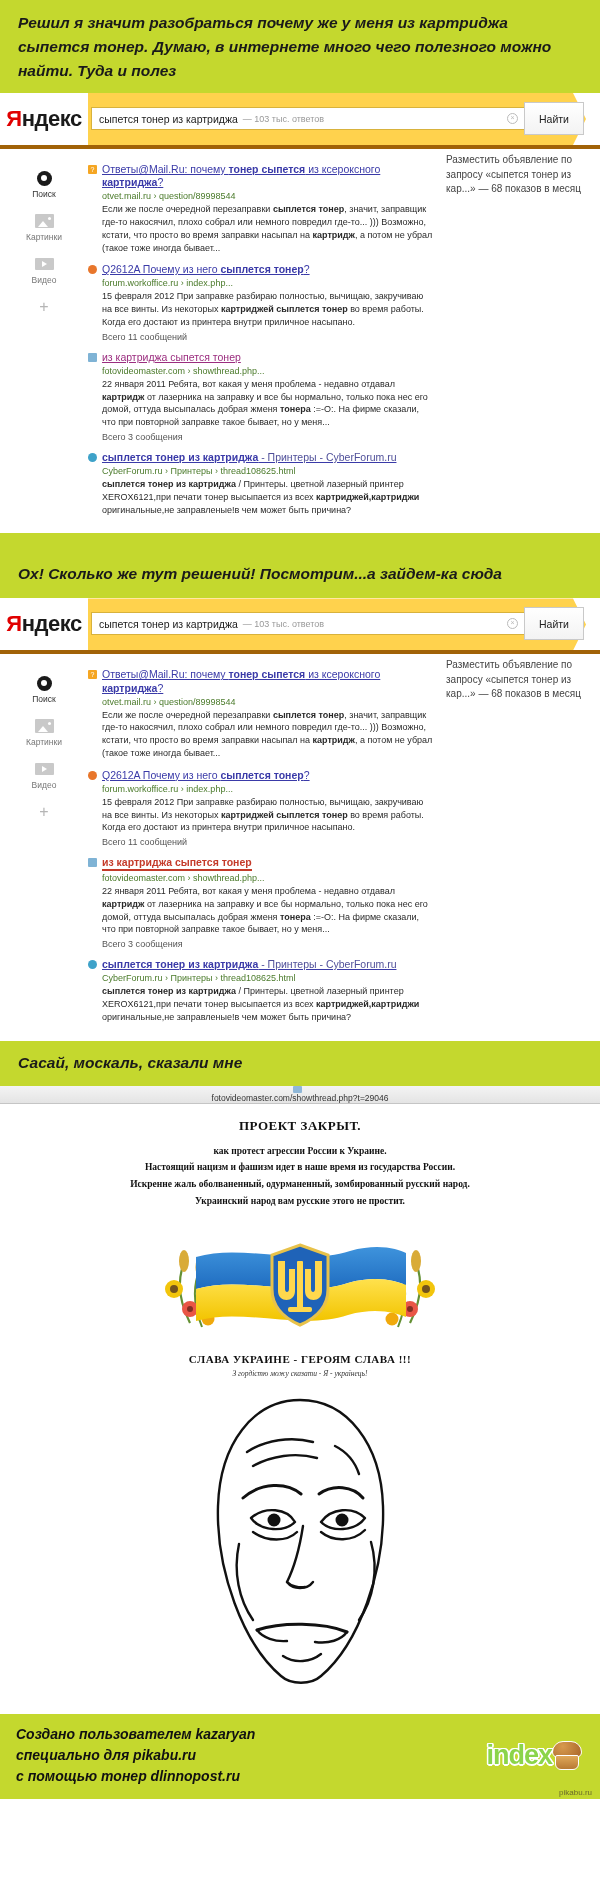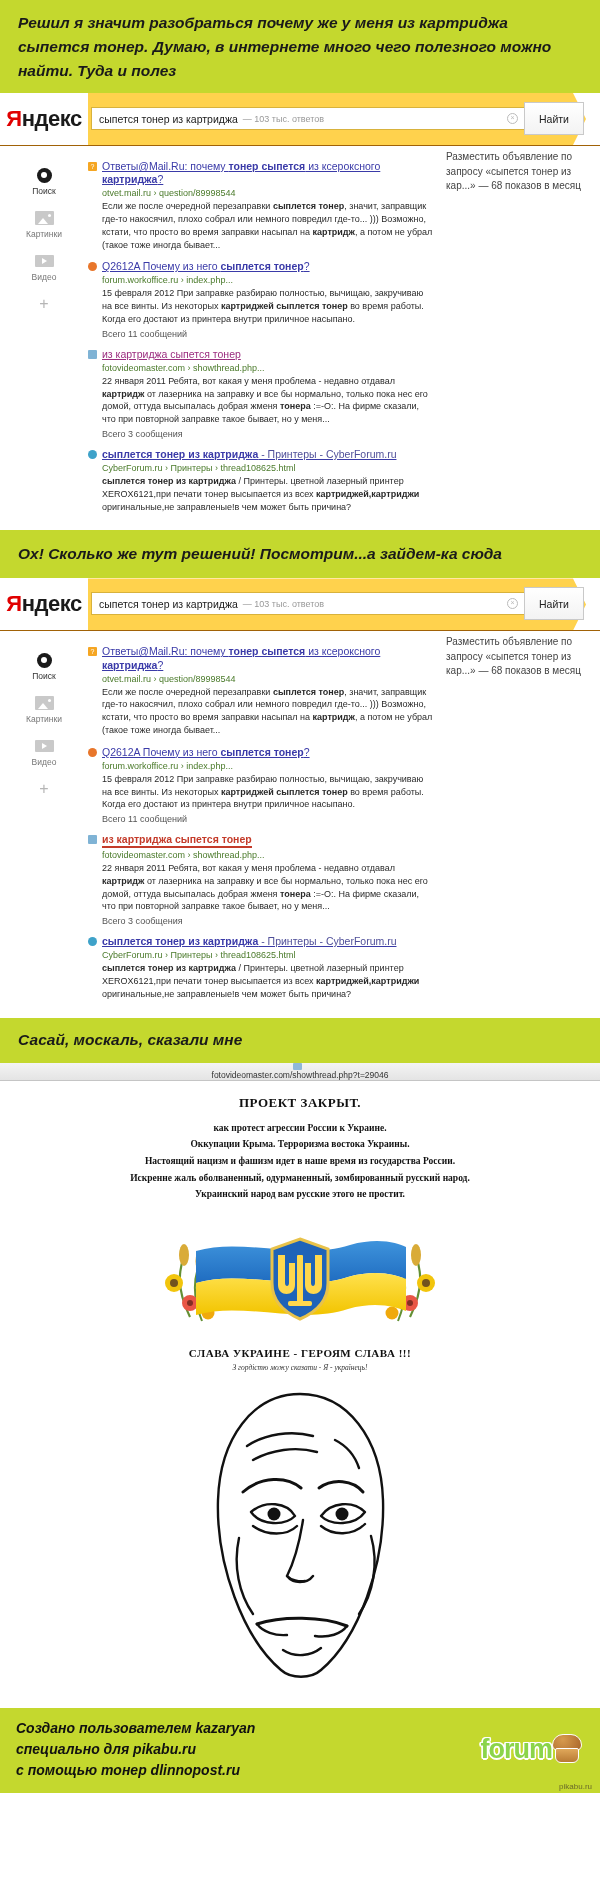--- a/index.html
+++ b/index.html
@@ -16,29 +16,29 @@
     background:#c4d82e;
     color:#1a1a1a;
     font-style:italic;
     font-weight:bold;
     font-size:15.5px;
     line-height:1.55;
     padding:11px 18px 12px 18px;
     box-sizing:border-box;
   }
   .caption.c1{padding-bottom:10px;}
-  .caption.c2{padding:12px 18px 12px 18px;}
+  .caption.c2{padding:29px 18px 12px 18px;}
   .caption.c3{padding:10px 18px 11px 18px;}
 
   
   .serp{background:#fff;position:relative;}
   .serp-top{
     display:flex;align-items:center;
     padding:6px 0 7px 0;
-    border-bottom:1px solid #a16207;
+    border-bottom:4px solid #a16207;
     background:#fff;
   }
   .ya-logo{
     width:88px;flex:0 0 88px;text-align:center;
     font-size:22px;font-weight:bold;letter-spacing:-0.5px;
     color:#1a1a1a;line-height:1;
     font-family:"Liberation Sans", sans-serif;
   }
   .ya-logo .ya-red{color:#e00000;}
   .searchwrap{position:relative;display:flex;align-items:center;flex:1;padding-right:16px;}
@@ -403,21 +403,20 @@
   <div class="sitebox">
 
     <div class="urlbar">
       <span class="favsq"></span>
       <span>fotovideomaster.com/showthread.php?t=29046</span>
     </div>
 
     <div class="sitepage">
       <div class="hdr">ПРОЕКТ ЗАКРЫТ.</div>
       <div class="ln">как протест агрессии России к Украине.</div>
-      <div class="ln">Оккупации Крыма. Терроризма востока Украины.</div>
       <div class="ln">Настоящий нацизм и фашизм идет в наше время из государства России.</div>
       <div class="ln">Искренне жаль оболваненный, одурманенный, зомбированный русский народ.</div>
       <div class="ln">Украинский народ вам русские этого не простит.</div>
 
       <div class="emblem-wrap">
         <svg width="300" height="120" viewBox="0 0 300 120">
           <defs>
             <linearGradient id="skyg" x1="0" y1="0" x2="0" y2="1">
               <stop offset="0%" stop-color="#3e93dc"></stop>
                 <stop offset="100%" stop-color="#1f6cc0"></stop>
@@ -506,21 +505,21 @@
       </div>
     </div>
   </div>
 
   <div class="footer">
     <div class="ftext">
       <div>Создано пользователем kazaryan</div>
       <div>специально для pikabu.ru</div>
       <div>с помощью тонер dlinnopost.ru</div>
     </div>
-    <div class="pikabu-logo">forum</div>
+    <div class="pikabu-logo">index</div>
     <div class="cupcake">
       <div class="top"></div>
       <div class="base"></div>
     </div>
     <div class="pikabu-credit">pikabu.ru</div>
   </div>
 
 </div>
 
 </body></html>

